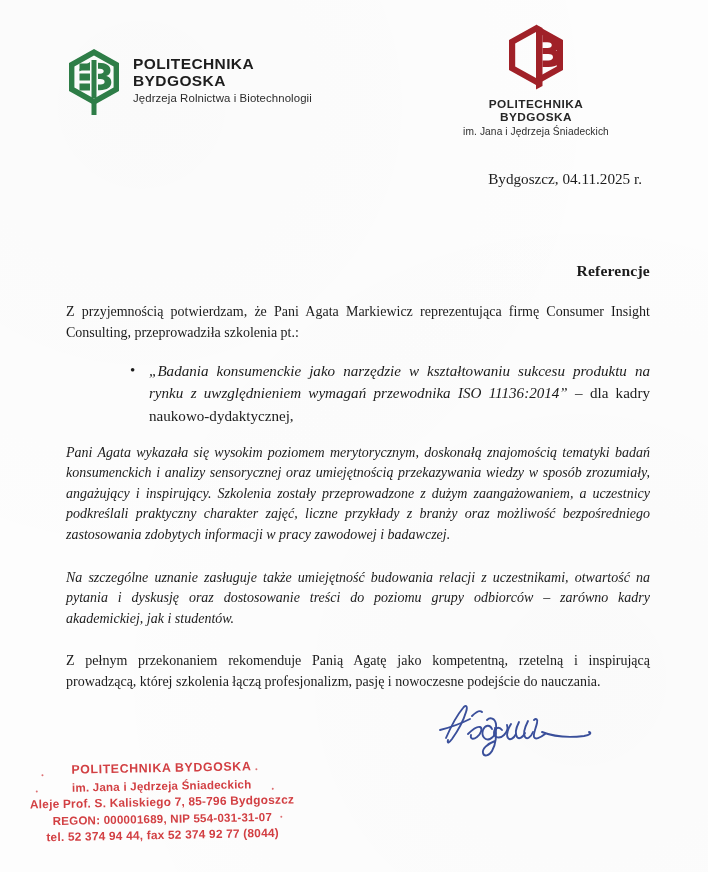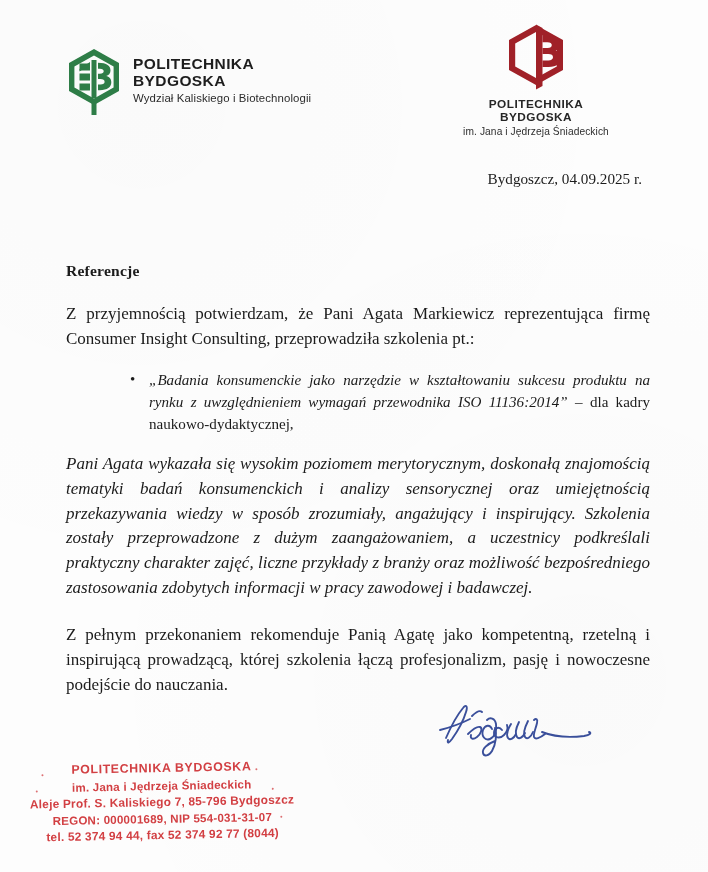--- a/index.html
+++ b/index.html
@@ -97,32 +97,32 @@
 
   
   .doc-body {
     position: absolute;
     left: 66px;
     right: 58px;
     top: 262px;
   }
 
   .doc-title {
-    text-align: left;
+    text-align: right;
     font-weight: bold;
     font-size: 15.6px;
     letter-spacing: 0.2px;
     margin-bottom: 22px;
   }
 
   p.para {
     margin: 0 0 17px 0;
     text-align: justify;
     text-justify: inter-word;
-    font-size: 17px;
+    font-size: 14px;
     line-height: 1.47;
     text-indent: 0;
   }
   p.para.gap-lg { margin-bottom: 22px; font-style: italic; }
 
   ul.training-list {
     margin: 14px 0 16px 0;
     padding-left: 38px;
     list-style: none;
   }
@@ -205,21 +205,21 @@
                      L32 42.2 L32 36.6 L34.4 36.6 C37.2 36.6 38.6 35.6 38.6 33.8
                      C38.6 32 37.2 31 34.4 31 L32 31 L32 25.8 L34 25.8
                      C36.4 25.8 37.7 24.9 37.7 23.3 C37.7 21.6 36.4 20.7 33.9 20.7
                      L32 20.7 Z"></path>
           </g>
         </svg>
       </span>
       <span class="words">
         <div class="ln1">POLITECHNIKA</div>
         <div class="ln2">BYDGOSKA</div>
-        <div class="sub">Wydział Kaliskiego i Biotechnologii</div>
+        <div class="sub">Jędrzeja Rolnictwa i Biotechnologii</div>
       </span>
     </div>
 
     <div class="logo-right">
       <span class="mark">
         <svg viewBox="0 0 62 66" width="62" height="66" aria-hidden="true">
           <g fill="#A02128">
             <path d="M31 1 L58 16 L58 46 L31 61 L4 46 L4 16 Z
                      M31 8 L51.8 19.6 L51.8 42.4 L31 54 L10.2 42.4 L10.2 19.6 Z" fill-rule="evenodd"></path>
             <path d="M31 0.5 L37.5 4.1 L37.5 62 L31 65.5 Z"></path>
@@ -230,33 +230,34 @@
                      C46.8 19.2 45.4 18.2 42.4 18.2 L37.5 18.2 Z"></path>
           </g>
         </svg>
       </span>
       <div class="ln1">POLITECHNIKA</div>
       <div class="ln2">BYDGOSKA</div>
       <div class="sub">im. Jana i Jędrzeja Śniadeckich</div>
     </div>
   </div>
 
-  <div class="dateline">Bydgoszcz, 04.09.2025 r.</div>
+  <div class="dateline">Bydgoszcz, 04.11.2025 r.</div>
 
   <div class="doc-body">
 
     <div class="doc-title">Referencje</div>
 
     <p class="para">Z przyjemnością potwierdzam, że Pani Agata Markiewicz reprezentująca firmę Consumer Insight Consulting, przeprowadziła szkolenia pt.:</p>
 
     <ul class="training-list">
       <li><i>„Badania konsumenckie jako narzędzie w kształtowaniu sukcesu produktu na rynku z uwzględnieniem wymagań przewodnika ISO 11136:2014”</i><span> – dla kadry naukowo-dydaktycznej,</span></li>
     </ul>
 
     <p class="para gap-lg">Pani Agata wykazała się wysokim poziomem merytorycznym, doskonałą znajomością tematyki badań konsumenckich i analizy sensorycznej oraz umiejętnością przekazywania wiedzy w sposób zrozumiały, angażujący i inspirujący. Szkolenia zostały przeprowadzone z dużym zaangażowaniem, a uczestnicy podkreślali praktyczny charakter zajęć, liczne przykłady z branży oraz możliwość bezpośredniego zastosowania zdobytych informacji w pracy zawodowej i badawczej.</p>
+    <p class="para gap-lg">Na szczególne uznanie zasługuje także umiejętność budowania relacji z uczestnikami, otwartość na pytania i dyskusję oraz dostosowanie treści do poziomu grupy odbiorców – zarówno kadry akademickiej, jak i studentów.</p>
     <p class="para">Z pełnym przekonaniem rekomenduje Panią Agatę jako kompetentną, rzetelną i inspirującą prowadzącą, której szkolenia łączą profesjonalizm, pasję i nowoczesne podejście do nauczania.</p>
   </div>
 
   <div class="signature">
     <svg viewBox="0 0 170 70" width="170" height="70" aria-hidden="true">
       <g fill="none" stroke="#3a4f9b" stroke-width="1.9" stroke-linecap="round" stroke-linejoin="round">
         <path d="M14 44 C20 30 26 20 31 14 C34 10 36 12 34 18 C31 28 25 38 20 45 C17 49 15 50 16 46"></path>
         <path d="M8 36 C16 34 26 31 38 25"></path>
         <path d="M36 40 C40 36 45 32 48 33 C51 34 49 40 45 43 C41 46 38 45 39 41"></path>
         <path d="M60 35 C58 30 53 31 51 36 C49 42 53 47 58 45 C63 43 65 36 64 30 C63 24 58 23 55 26"></path>

